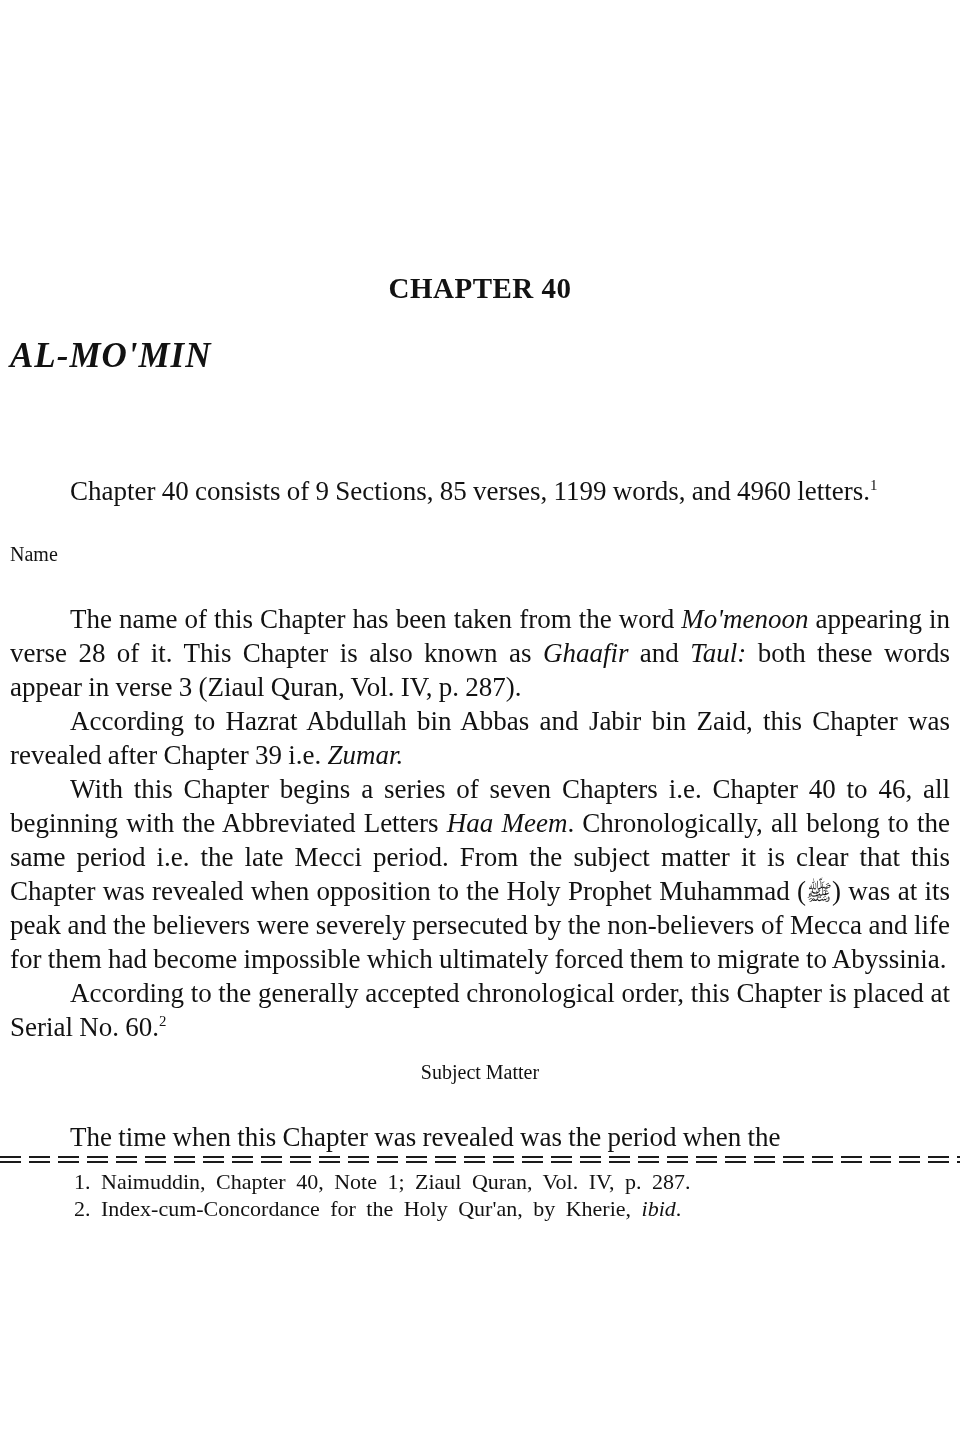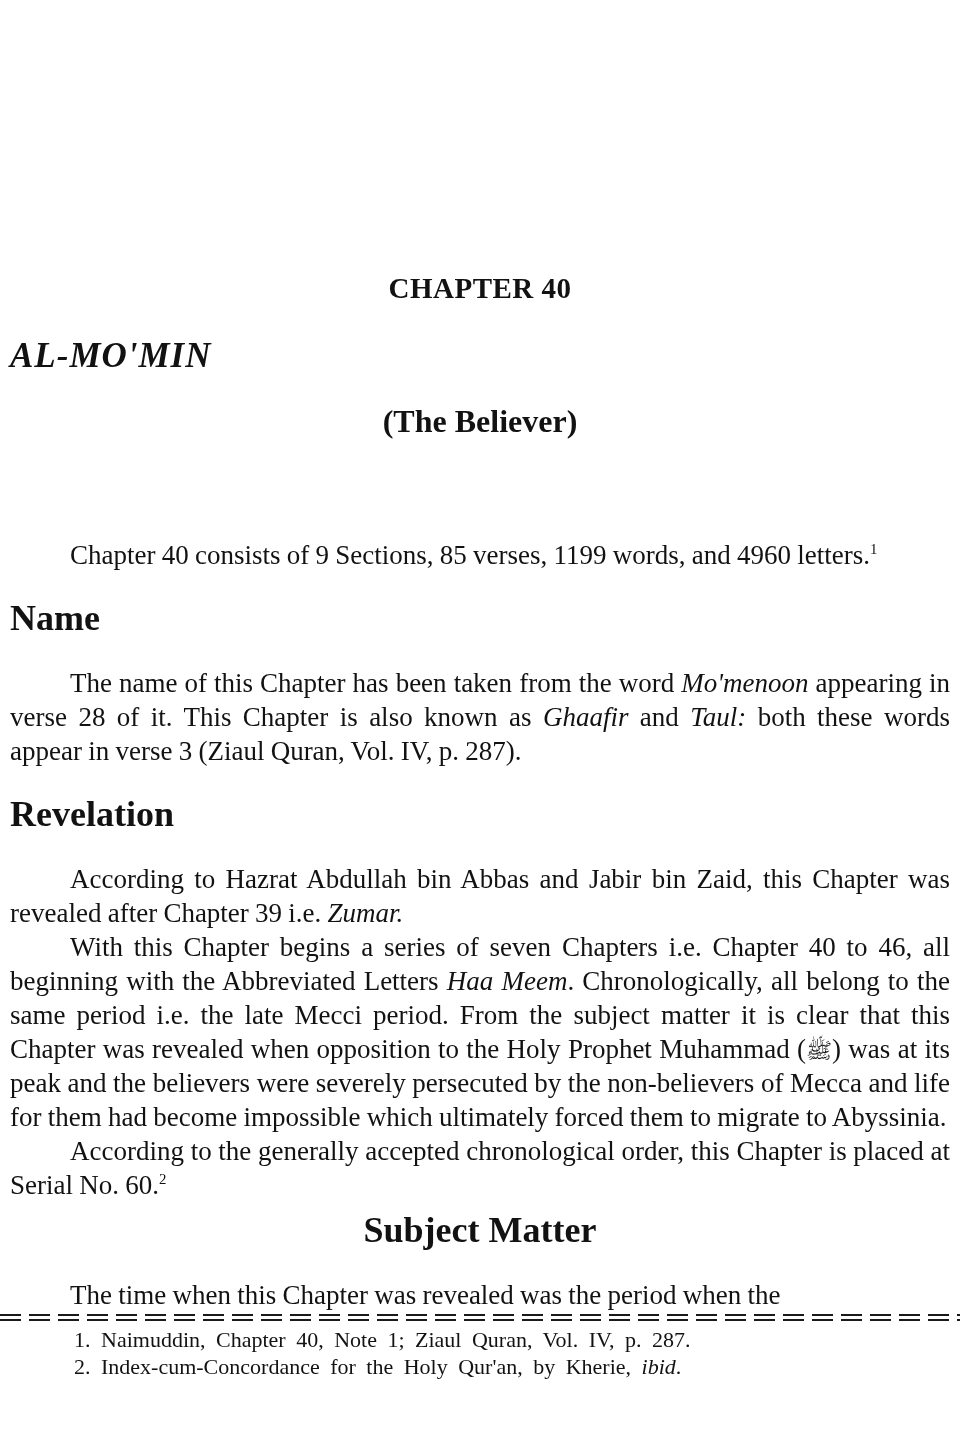--- a/index.html
+++ b/index.html
@@ -43,23 +43,23 @@
     margin: 0;
     font-size: 27px;
     line-height: 34px;
     text-align: justify;
     text-indent: 60px;
     word-spacing: -0.5px;
   }
   p.intro { margin-top: 99px; }
   h4.sec {
     margin: 30px 0 0 0;
-    font-size: 36px;
+    font-size: 20px;
     line-height: 32px;
-    font-weight: bold;
+    font-weight: normal;
   }
   h4.sec + p { margin-top: 32px; }
   h4.sec-subject { margin-top: 12px; text-align: center; }
   sup.sup {
     font-size: 0.55em;
     line-height: 0;
     vertical-align: super;
   }
   .honorific {
     font-family: "DejaVu Sans", "Liberation Serif", serif;
@@ -88,28 +88,26 @@
     word-spacing: 5px;
   }
 </style>
 </head>
 <body>
 
 <div class="page body-text">
 
   <h1 class="chapter">CHAPTER 40</h1>
   <h2 class="title">AL-MO'MIN</h2>
-  <h3 class="subtitle">(The Believer)</h3>
 
   <p class="intro"><span>Chapter 40 consists of 9 Sections, 85 verses, 1199 words, and 4960 letters.</span><sup class="sup">1</sup></p>
 
   <h4 class="sec">Name</h4>
   <p><span>The name of this Chapter has been taken from the word </span><i class="italic">Mo'menoon</i><span> appearing in verse 28 of it. This Chapter is also known as </span><i class="italic">Ghaafir</i><span> and </span><i class="italic">Taul:</i><span> both these words appear in verse 3 (Ziaul Quran, Vol. IV, p. 287).</span></p>
 
-  <h4 class="sec">Revelation</h4>
   <p><span>According to Hazrat Abdullah bin Abbas and Jabir bin Zaid, this Chapter was revealed after Chapter 39 i.e. </span><i class="italic">Zumar.</i></p>
   <p><span>With this Chapter begins a series of seven Chapters i.e. Chapter 40 to 46, all beginning with the Abbreviated Letters </span><i class="italic">Haa Meem</i><span>. Chronologically, all belong to the same period i.e. the late Mecci period. From the subject matter it is clear that this Chapter was revealed when opposition to the Holy Prophet Muhammad (</span><span class="honorific">ﷺ</span><span>) was at its peak and the believers were severely persecuted by the non-believers of Mecca and life for them had become impossible which ultimately forced them to migrate to Abyssinia.</span></p>
   <p><span>According to the generally accepted chronological order, this Chapter is placed at Serial No. 60.</span><sup class="sup">2</sup></p>
 
   <h4 class="sec sec-subject">Subject Matter</h4>
   <p><span>The time when this Chapter was revealed was the period when the</span></p>
 
   <div class="rule">
     <div class="rule-line"></div>
     <div class="rule-line"></div>

